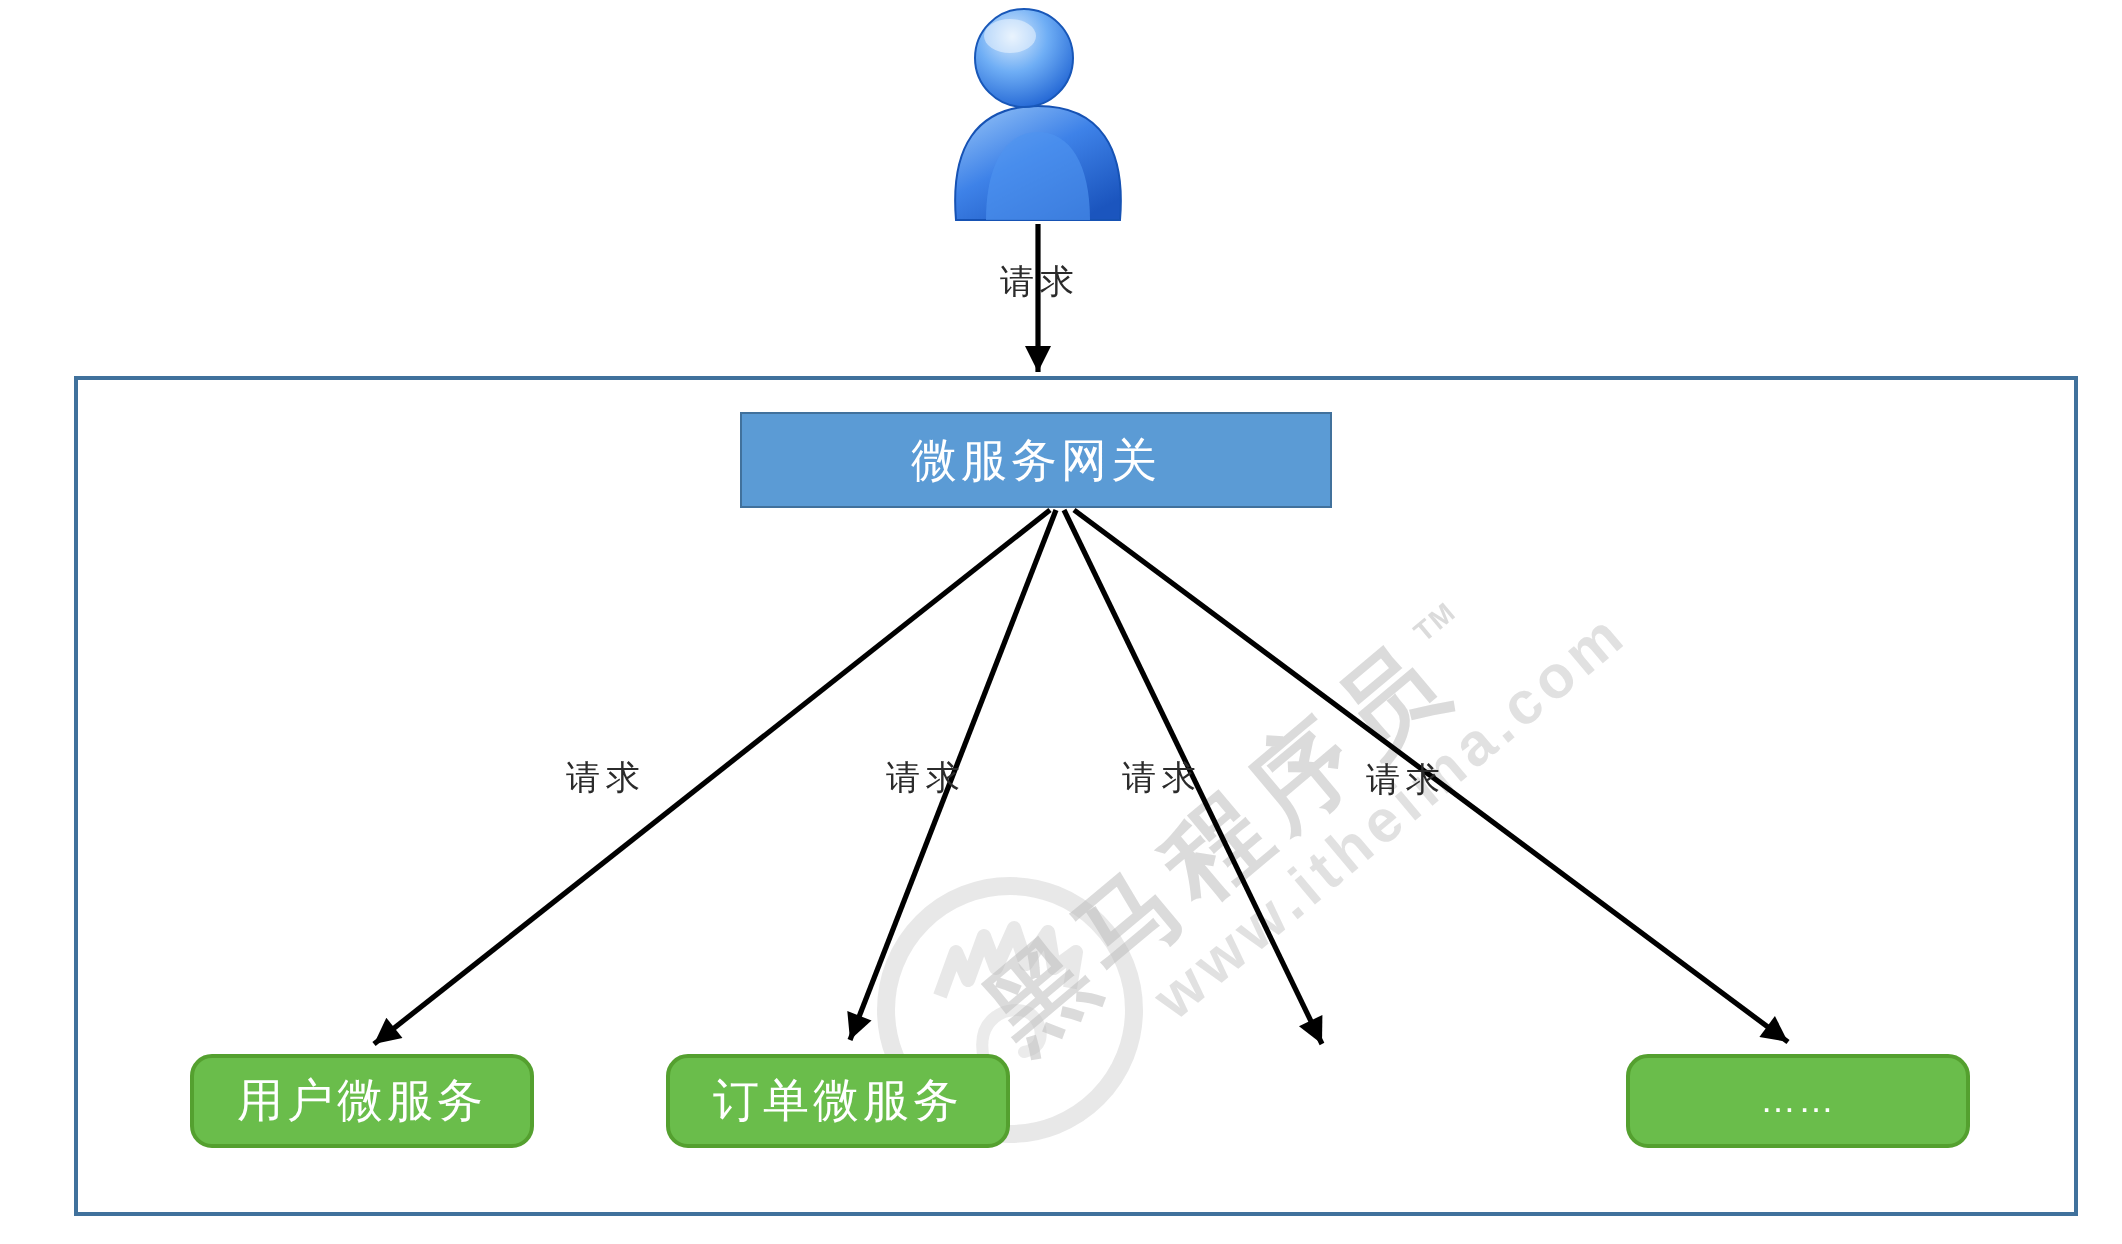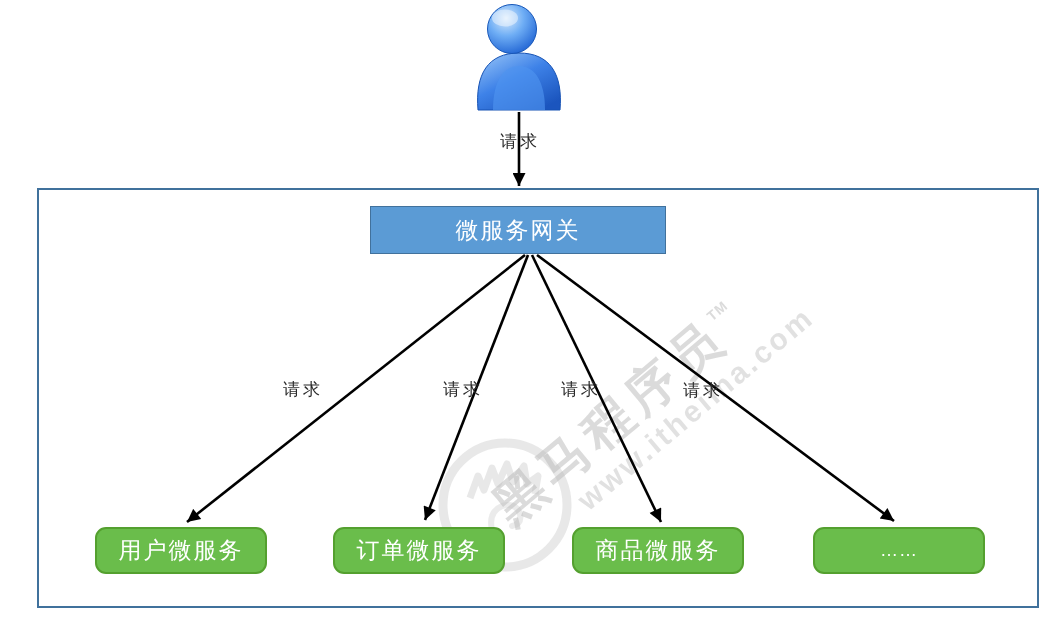--- a/index.html
+++ b/index.html
@@ -132,20 +132,17 @@
   <div class="req-label req-2">请求</div>
   <div class="req-label req-3">请求</div>
   <div class="req-label req-4">请求</div>
 
   <div class="service s1">
     <span>用户微服务</span>
   </div>
   <div class="service s2">
     <span>订单微服务</span>
   </div>
-  <div class="service s3">
-    <span>商品微服务</span>
-  </div>
   <div class="service s4">
     <span>……</span>
   </div>
 
 </div>
 
 </body></html>

